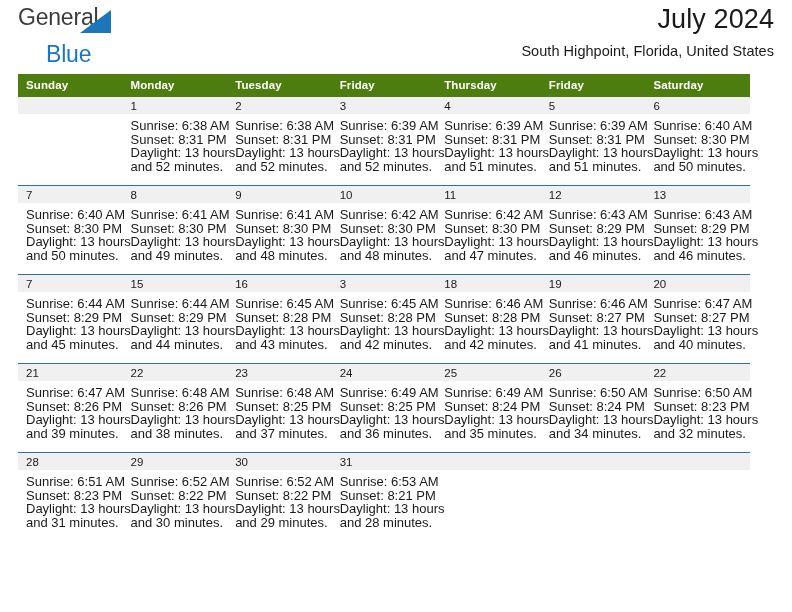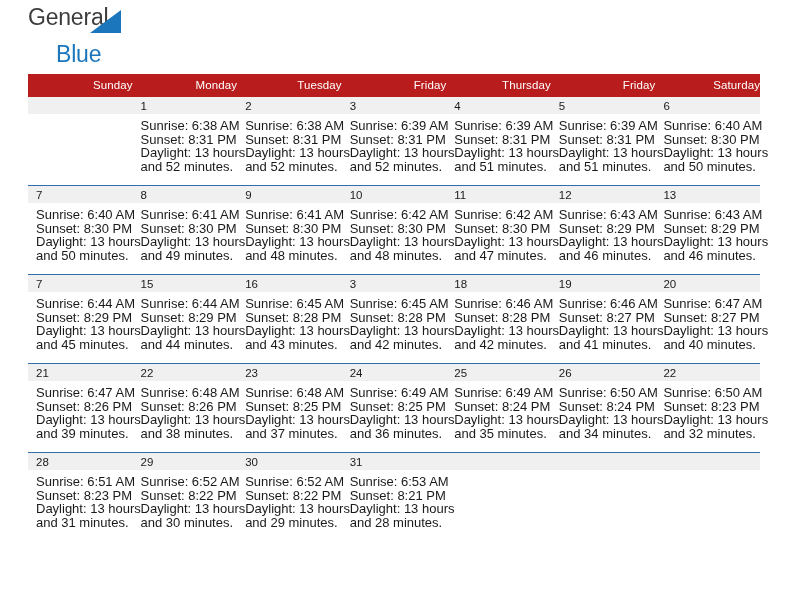--- a/index.html
+++ b/index.html
@@ -10,21 +10,21 @@
     background: #ffffff;
     font-family: "Liberation Sans", sans-serif;
     -webkit-font-smoothing: antialiased;
     overflow: hidden;
   }
 
   .page {
     position: relative;
     width: 792px;
     height: 612px;
-    padding: 0 28px;
+    padding: 0 18px;
   }
 
   
   .topbar {
     position: relative;
     height: 74px;
     display: flex;
     align-items: flex-start;
     justify-content: space-between;
   }
@@ -81,25 +81,25 @@
   }
 
   
   .cal {
     width: 732px;
     border-collapse: collapse;
     table-layout: fixed;
   }
 
   .cal thead th {
-    background: #b91c1c;
+    background: #4d7c0f;
     color: #ffffff;
     font-size: 11.5px;
-    font-weight: normal;
-    text-align: right;
+    font-weight: bold;
+    text-align: left;
     padding: 5px 0 6px 8px;
     height: 22px;
     letter-spacing: 0.1px;
   }
 
   .cal tbody tr.wk > td {
     vertical-align: top;
     padding: 0;
     border-top: 1.4px solid #2f6ea8;
   }
@@ -138,20 +138,24 @@
 <div class="page">
 
   <div class="topbar">
 
     <div class="brand">
       <span class="brand-general">General</span>
       <span class="brand-tri"></span>
       <span class="brand-blue">Blue</span>
     </div>
 
+    <div class="title-block">
+      <div class="cal-title">July 2024</div>
+      <div class="cal-location">South Highpoint, Florida, United States</div>
+    </div>
 
   </div>
 
   <table class="cal">
     <thead>
       <tr id="weekday-row">
           <th>Sunday</th>
           <th>Monday</th>
           <th>Tuesday</th>
           <th>Friday</th>

